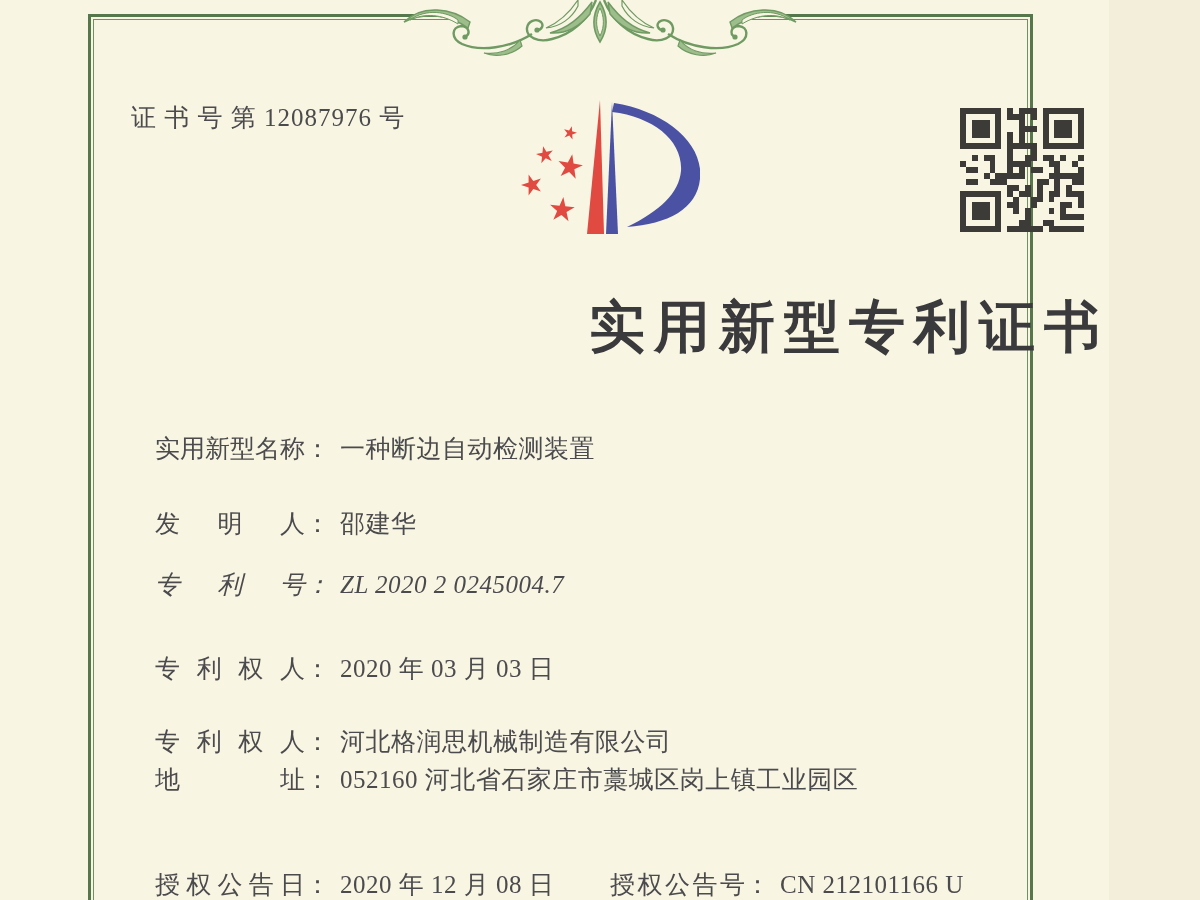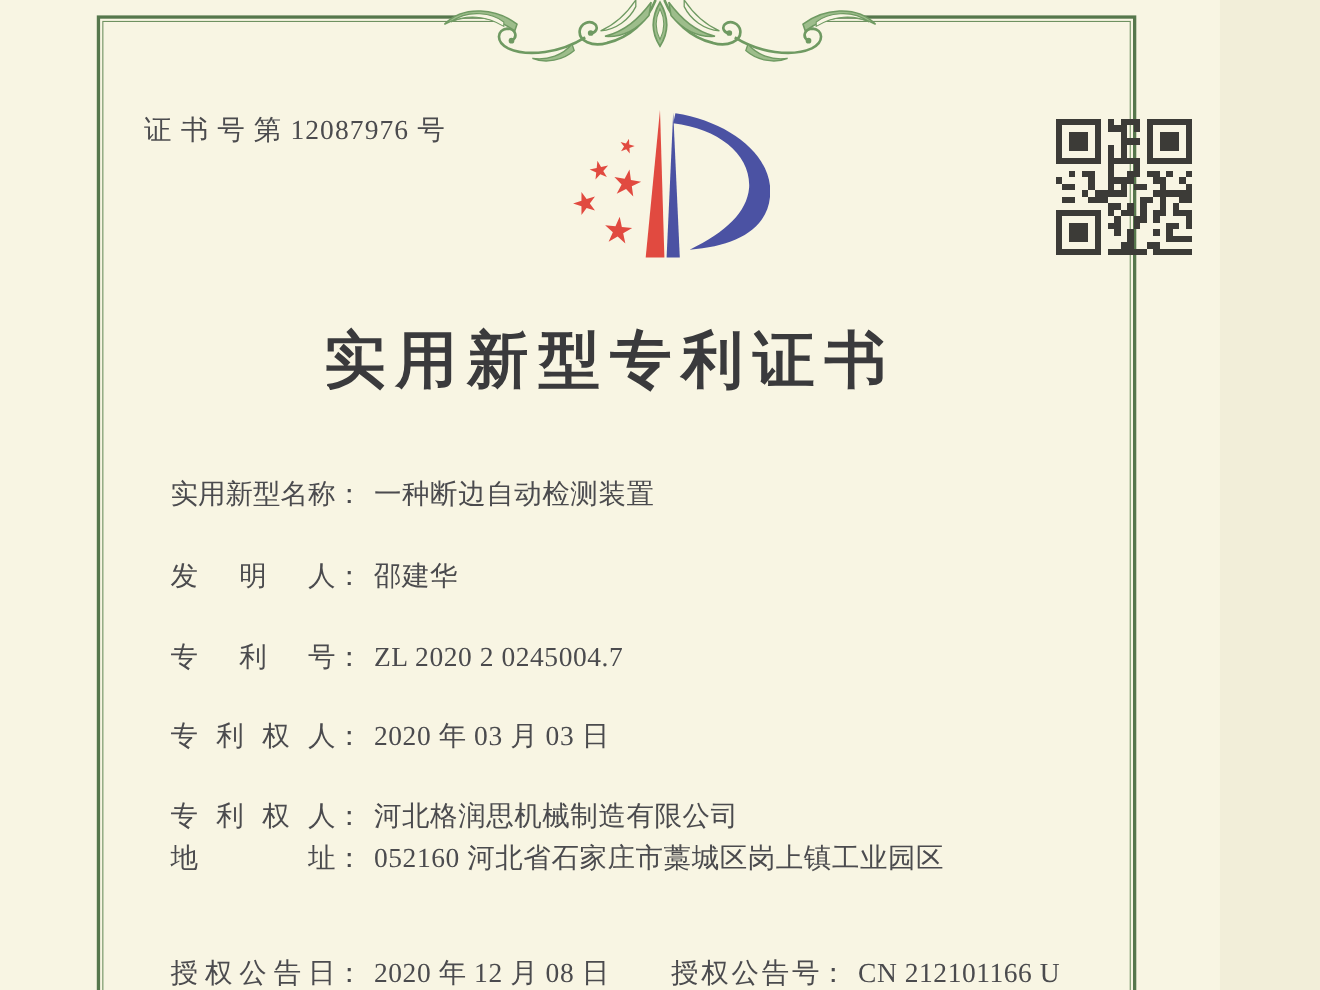--- a/index.html
+++ b/index.html
@@ -44,37 +44,37 @@
   }
   .cert-number{
     position:absolute;left:131px;top:101px;
     font-size:25px;color:var(--body-text);letter-spacing:1px;white-space:pre;
   }
   .logo{position:absolute;left:500px;top:83px;width:200px;height:165px;}
   .qr{position:absolute;left:960px;top:108px;width:124px;height:124px;}
   .qr svg{width:100%;height:100%;}
   .title{
     position:absolute;left:0;right:0;top:290px;
-    text-align:center;
+    text-align:right;
     font-size:56px;font-weight:600;color:var(--title-text);
     letter-spacing:9px;white-space:nowrap;
   }
   .field-row{
     position:absolute;left:155px;
     font-size:25px;color:var(--body-text);white-space:nowrap;
   }
   .flabel{
     display:inline-block;width:150px;
     text-align:justify;text-align-last:justify;
     vertical-align:bottom;
   }
   .flabel.narrow{width:135px;font-family:Liberation Serif, serif;}
   .colon{display:inline-block;margin-right:10px;}
   .fvalue{letter-spacing:0.5px;text-align:center;}
-  .row-1{top:432px;} .row-2{top:507px;} .row-3{top:580px;}
+  .row-1{top:432px;} .row-2{top:507px;} .row-3{top:568px;font-style:italic;}
   .row-4{top:652px;} .row-5{top:725px;} .row-6{top:763px;} .row-7{top:868px;}
   .second-col{position:absolute;left:455px;top:0;}
 </style>
 </head>
 <body>
 
 <div class="page">
 
   <div class="frame-outer">
     <div class="frame-inner"></div>

